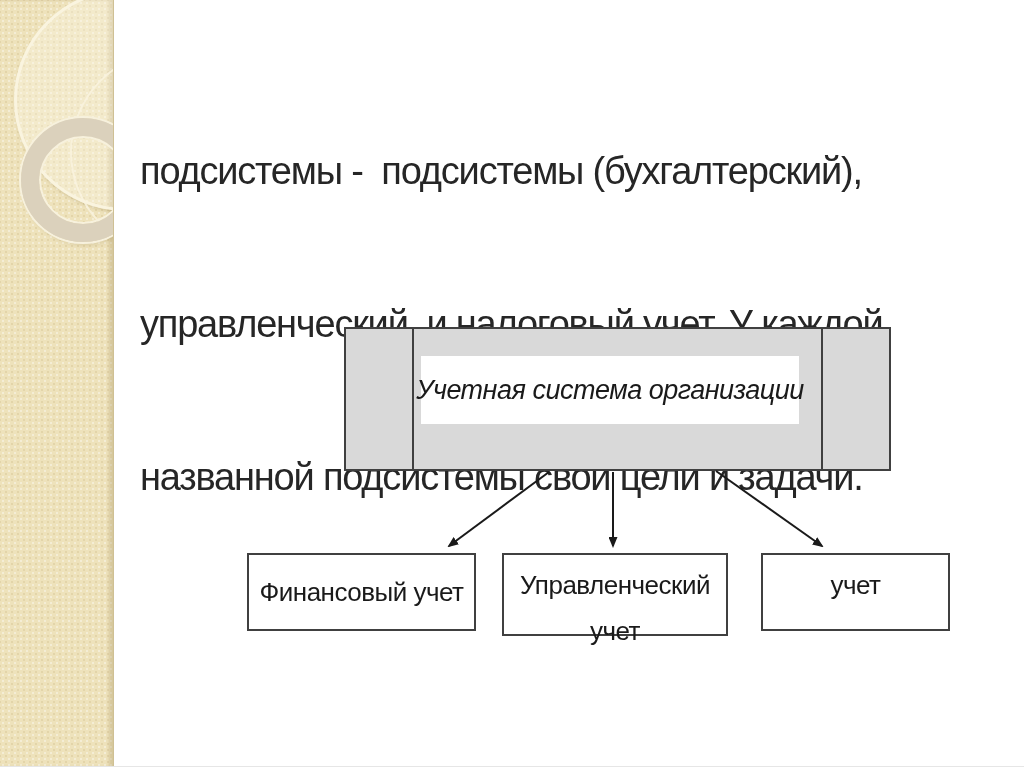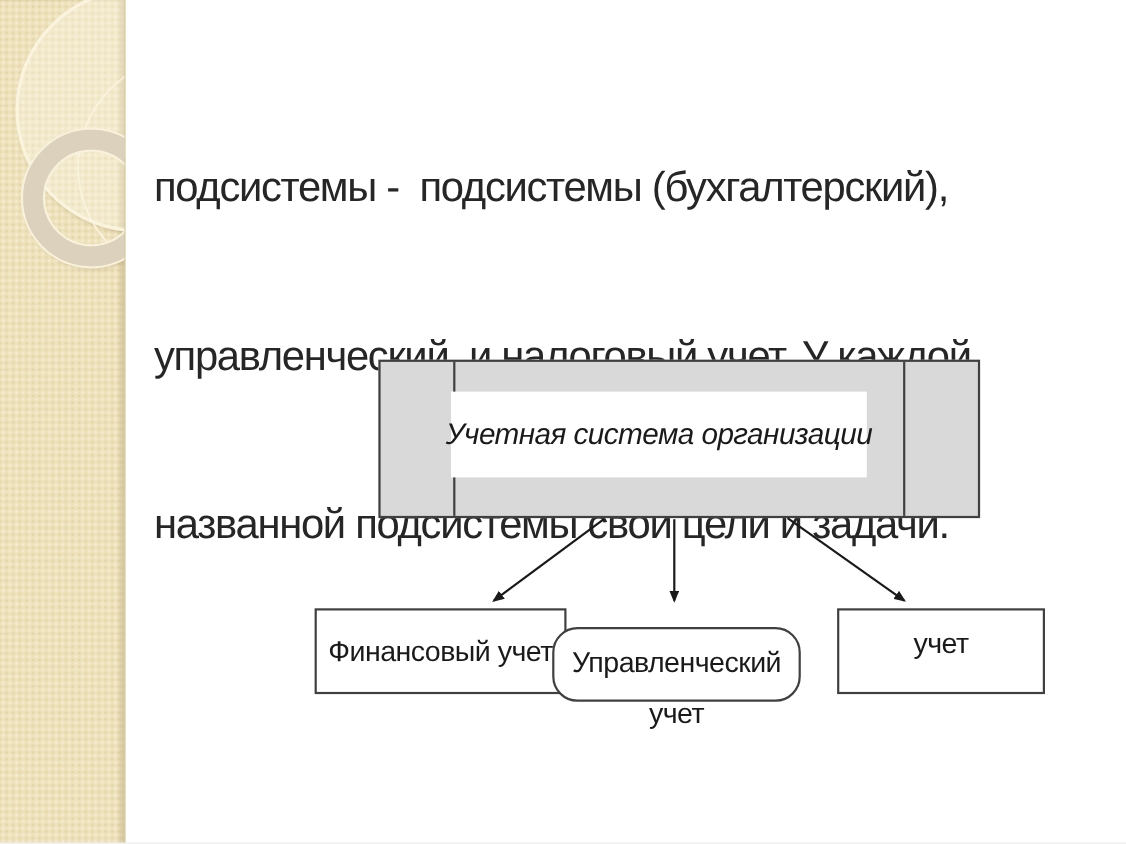--- a/index.html
+++ b/index.html
@@ -43,33 +43,33 @@
   }
   
   .root-box{
     position:absolute;left:344px;top:327px;width:547px;height:144px;
     background:#d9d9d9;border:2px solid #404040;box-sizing:border-box;
   }
   .root-divider{position:absolute;top:0;bottom:0;width:2px;background:#404040;}
   .root-divider.left{left:66px;}
   .root-divider.right{right:66px;}
   .root-inner{
-    position:absolute;left:64px;top:27px;width:378px;height:78px;background:#ffffff;
+    position:absolute;left:75px;top:27px;width:378px;height:68px;background:#ffffff;
     display:flex;align-items:center;justify-content:center;
     font-style:italic;font-size:27px;letter-spacing:-0.5px;color:#1a1a1a;white-space:nowrap;
   }
   .arrows{position:absolute;left:0;top:0;width:1024px;height:767px;pointer-events:none;}
   .child-box{
     position:absolute;background:#ffffff;border:2px solid #404040;box-sizing:border-box;
     color:#1a1a1a;font-size:26px;letter-spacing:-0.5px;text-align:center;
   }
   .child-box.single{display:flex;align-items:center;justify-content:center;}
   .child-box.double{padding-top:7px;line-height:46px;}
-  .child-1{left:247px;top:553px;width:229px;height:78px;margin-left:39px;}
-  .child-2{left:502px;top:570px;width:226px;height:68px;border-radius:23px;}
+  .child-1{left:247px;top:553px;width:229px;height:78px;}
+  .child-2{left:502px;top:553px;width:226px;height:83px;}
   .child-3{left:761px;top:553px;width:189px;height:78px;}
   .child-line{display:block;}
 </style>
 </head>
 <body>
 
 <div class="slide">
 
   <div class="sidebar">
     <div class="circle-a"></div>

